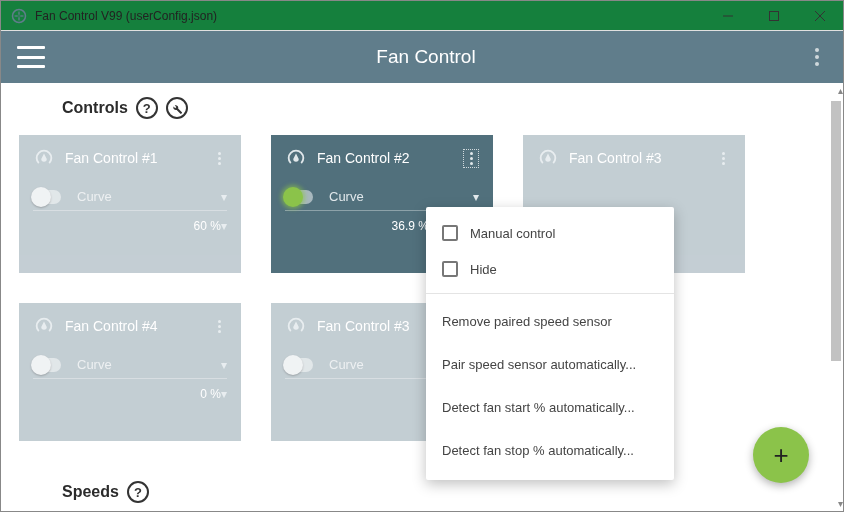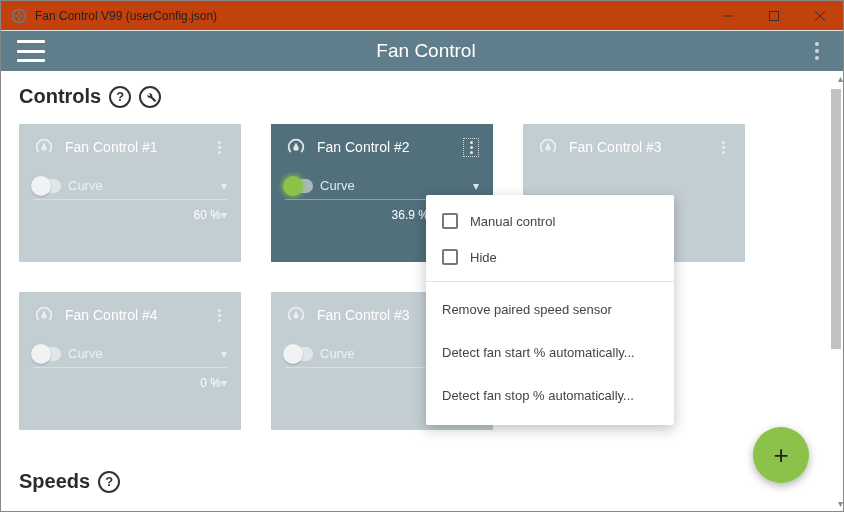--- a/index.html
+++ b/index.html
@@ -1,53 +1,53 @@
 <!DOCTYPE html>
 <html><head>
 <meta charset="utf-8">
 <style>
   * { box-sizing: border-box; margin: 0; padding: 0; }
   html, body { width: 844px; height: 512px; font-family: "Segoe UI", Arial, sans-serif; overflow: hidden; background: #fff; }
   .window { width: 844px; height: 512px; border: 1px solid #888; display: flex; flex-direction: column; background: #fff; }
-  .titlebar { height: 30px; display: flex; align-items: center; background: #c2410c; border-bottom: 1px solid #e0e0e0; }
+  .titlebar { height: 30px; display: flex; align-items: center; background: #15803d; border-bottom: 1px solid #e0e0e0; }
   .titlebar-icon { width: 16px; height: 16px; margin: 0 8px 0 10px; display: flex; align-items: center; justify-content: center; }
   .titlebar-text { font-size: 12px; color: #222; flex: 1; }
   .titlebar-buttons { display: flex; }
   .tb-btn { width: 46px; height: 30px; display: flex; align-items: center; justify-content: center; font-size: 14px; color: #333; }
   .tb-btn svg { width: 10px; height: 10px; }
 
-  .appbar { height: 40px; background: #607d8b; display: flex; align-items: center; padding: 0 16px; color: #fff; }
+  .appbar { height: 52px; background: #607d8b; display: flex; align-items: center; padding: 0 16px; color: #fff; }
   .hamburger { width: 28px; height: 22px; display: flex; flex-direction: column; justify-content: space-between; }
   .hamburger span { display: block; height: 3px; background: #fff; border-radius: 1px; }
   .appbar-title { flex: 1; text-align: center; font-size: 19px; font-weight: 500; }
   .appbar-more { width: 20px; display: flex; flex-direction: column; align-items: center; gap: 3px; }
   .appbar-more span { width: 4px; height: 4px; border-radius: 50%; background: #cfd8dc; display: block; }
 
   .content { flex: 1; position: relative; overflow: hidden; }
   .scrollbar-top { position: absolute; top: 2px; right: 0; font-size: 10px; color: #888; }
   .scrollbar-bot { position: absolute; bottom: 2px; right: 0; font-size: 10px; color: #888; }
   .scrolltrack { position: absolute; right: 2px; top: 18px; bottom: 18px; width: 10px; }
   .scrollthumb { position: absolute; right: 0; top: 0; width: 10px; height: 260px; background: #c2c2c2; }
 
   .section-head { display: flex; align-items: center; padding: 14px 18px 10px 18px; gap: 8px; }
-  .section-head h2 { font-size: 20px; font-weight: 600; color: #2b2b2b; }
+  .section-head h2 { font-size: 16px; font-weight: 600; color: #2b2b2b; margin-left: 43px; }
   .help-icon, .tool-icon { width: 22px; height: 22px; border: 2px solid #333; border-radius: 50%; display: flex; align-items: center; justify-content: center; font-size: 13px; font-weight: bold; color: #333; }
   .tool-icon svg { width: 13px; height: 13px; }
 
   .cards { display: grid; grid-template-columns: repeat(3, 222px); gap: 30px; padding: 6px 18px 26px 18px; }
   .card { background: #b0bec5; border-radius: 0; padding: 12px 14px 10px 14px; color: #fff; position: relative; height: 138px; }
   .card.active { background: #51707c; }
   .card.dim { opacity: 0.75; }
   .card-head { display: flex; align-items: center; gap: 10px; }
   .gauge-icon { width: 22px; height: 22px; }
   .card-title { flex: 1; font-size: 14px; }
   .card-more { width: 16px; display: flex; flex-direction: column; align-items: center; gap: 2px; border: 1px dotted transparent; padding: 2px 4px; }
   .card.active .card-more { border-color: #cfd8dc; }
   .card-more span { width: 3px; height: 3px; border-radius: 50%; background: #e1e8eb; display: block; }
-  .card-row { display: flex; align-items: center; gap: 7px; margin-top: 20px; border-bottom: 1px solid rgba(255,255,255,0.35); padding-bottom: 6px; }
+  .card-row { display: flex; align-items: center; gap: 16px; margin-top: 20px; border-bottom: 1px solid rgba(255,255,255,0.35); padding-bottom: 6px; }
   .toggle { width: 28px; height: 14px; border-radius: 8px; background: rgba(255,255,255,0.5); position: relative; }
   .toggle .knob { position: absolute; left: -2px; top: -3px; width: 20px; height: 20px; border-radius: 50%; background: #eceff1; box-shadow: 0 1px 2px rgba(0,0,0,0.3); }
   .card.active .toggle .knob { background: #8bc34a; box-shadow: 0 0 4px 2px rgba(139,195,74,0.6); }
   .curve-label { flex: 1; font-size: 13px; color: #e1e8eb; }
   .card.dim .curve-label { color: rgba(255,255,255,0.7); }
   .chev { font-size: 12px; color: #e1e8eb; }
   .card-foot { display: flex; justify-content: flex-end; margin-top: 8px; font-size: 12px; }
   .card-foot .chev { align-self: flex-end; }
 
   .fab { position: absolute; right: 34px; bottom: 28px; width: 56px; height: 56px; border-radius: 50%; background: #8bc34a; display: flex; align-items: center; justify-content: center; box-shadow: 0 3px 8px rgba(0,0,0,0.3); font-size: 26px; color: #222; }
@@ -252,20 +252,23 @@
       </div>
       <div class="menu-item">
         <div class="menu-check"></div>
         <span>Hide</span>
       </div>
       <div class="menu-div"></div>
       <div class="menu-item pad">
         <span>Remove paired speed sensor</span>
       </div>
       <div class="menu-item pad">
+        <span>Pair speed sensor automatically...</span>
+      </div>
+      <div class="menu-item pad">
         <span>Detect fan start % automatically...</span>
       </div>
       <div class="menu-item pad">
         <span>Detect fan stop % automatically...</span>
       </div>
     </div>
 
     <div class="fab">
       <span>+</span>
     </div>

